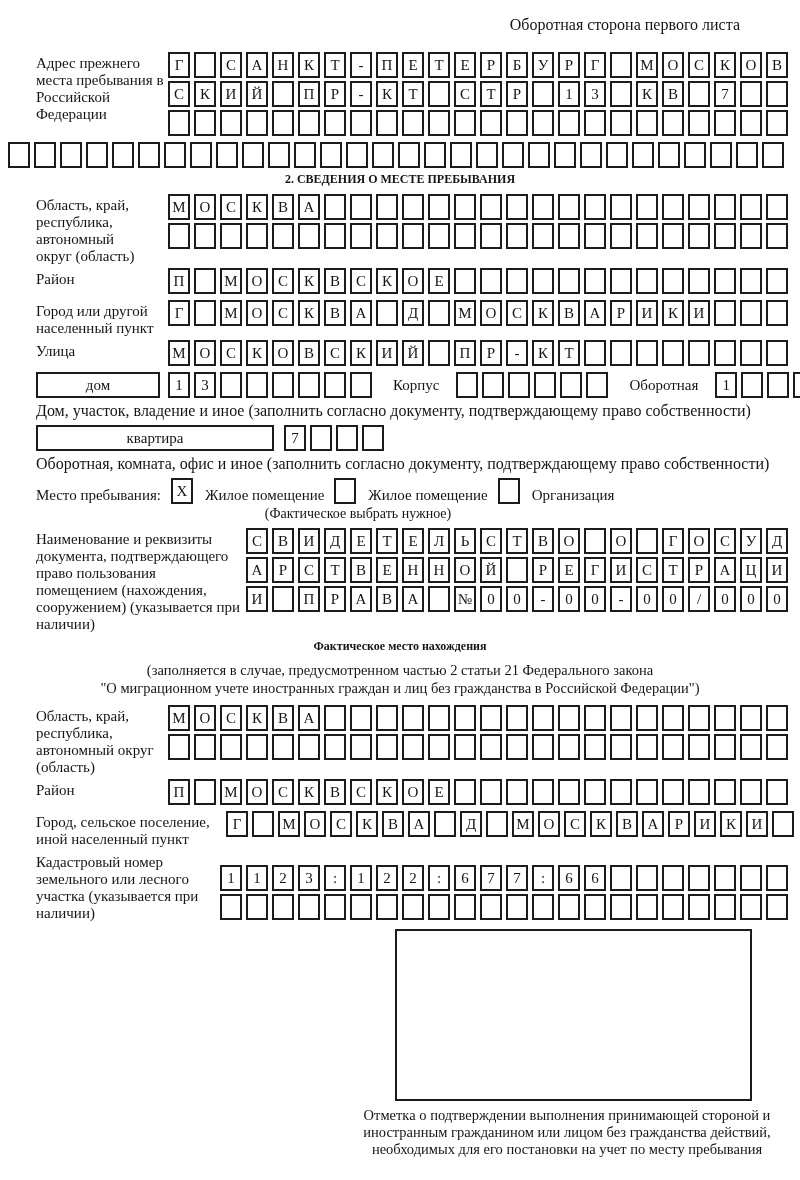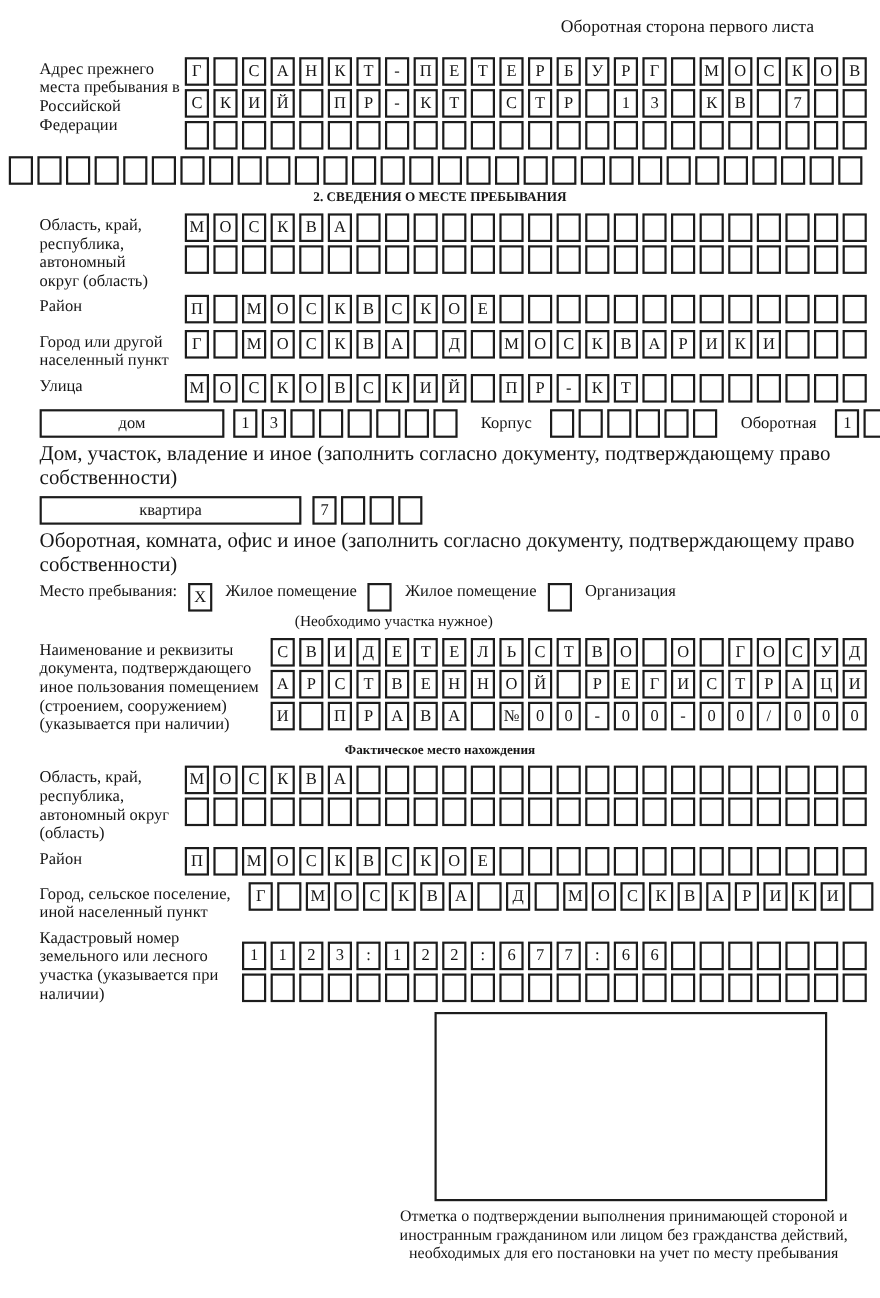--- a/index.html
+++ b/index.html
@@ -12,29 +12,29 @@
         margin-right:4px;display:inline-flex;align-items:center;justify-content:center;
         font-size:15px;line-height:1;background:#fff;}
   .cellrow{display:flex;margin-bottom:3px;}
   .cells-right{margin-left:auto;}
   .frow{display:flex;align-items:flex-start;margin-bottom:3px;}
   .lbl{flex:none;box-sizing:border-box;padding-left:28px;padding-top:3px;line-height:17px;}
   .w160{width:160px;} .w140{width:140px;} .w150{width:150px;} .w160b{width:160px;}
   .w218{width:218px;} .w233{width:233px;} .w196{width:196px;}
   .sec-title{text-align:center;font-weight:bold;font-size:12px;margin:4px 0 7px;}
   .note-center{text-align:center;font-size:14px;margin:1px 0 4px;}
-  .note-left{margin:0 0 5px 28px;font-size:19px;}
+  .note-left{margin:0 0 5px 28px;font-size:16px;}
   .named-box{box-sizing:border-box;border:2px solid #1c1c1c;height:26px;flex:none;
              display:flex;align-items:center;justify-content:center;}
   .inline-cells{display:flex;flex:none;}
   .dom-row,.kv-row{display:flex;align-items:center;margin:2px 0 4px 28px;}
-  .dom-box{width:168px;margin-right:8px;}
+  .dom-box{width:124px;margin-right:8px;}
   .kv-box{width:238px;margin-right:10px;}
   .small-lbl{flex:none;margin:0 17px;}
-  .mesto-row{display:flex;align-items:flex-start;margin:4px 0 2px 28px;}
+  .mesto-row{display:flex;align-items:flex-end;margin:4px 0 2px 28px;}
   .mesto-row .cell{margin:0 12px 0 10px;}
   .mesto-note{width:700px;text-align:center;font-size:14px;margin:0 0 6px;}
   .fact-sub{text-align:center;font-size:14.5px;line-height:18px;}
   .fact-sub-wrap{margin:2px 0 8px;}
   .stamp-box{box-sizing:border-box;width:357px;height:172px;border:2px solid #1c1c1c;
              margin:6px 40px 6px auto;}
   .stamp-caption{width:430px;margin:0 10px 0 auto;text-align:center;
                  font-size:14.5px;line-height:17px;}
   .mb6{margin-bottom:6px;}
 </style>
@@ -355,24 +355,24 @@
 
   <div class="mesto-row">
     <span>Место пребывания:</span>
     <span class="cell">X</span>
     <span>Жилое помещение</span>
     <span class="cell"></span>
     <span>Жилое помещение</span>
     <span class="cell"></span>
     <span>Организация</span>
   </div>
-  <div class="mesto-note">(Необходимо участка нужное)</div>
+  <div class="mesto-note">(Фактическое выбрать нужное)</div>
 
   <div class="frow mb6">
-    <div class="lbl w233">Наименование и реквизиты документа, подтверждающего иное пользования помещением (строением, сооружением) (указывается при наличии)</div>
+    <div class="lbl w233">Наименование и реквизиты документа, подтверждающего право пользования помещением (нахождения, сооружением) (указывается при наличии)</div>
     <div class="cells-right">
       <div class="cellrow">
           <span class="cell">С</span>
           <span class="cell">В</span>
           <span class="cell">И</span>
           <span class="cell">Д</span>
           <span class="cell">Е</span>
           <span class="cell">Т</span>
           <span class="cell">Е</span>
           <span class="cell">Л</span>
@@ -433,20 +433,24 @@
           <span class="cell">0</span>
           <span class="cell">/</span>
           <span class="cell">0</span>
           <span class="cell">0</span>
           <span class="cell">0</span>
         </div>
     </div>
   </div>
 
   <div class="sec-title">Фактическое место нахождения</div>
+  <div class="fact-sub-wrap">
+    <div class="fact-sub">(заполняется в случае, предусмотренном частью 2 статьи 21 Федерального закона</div>
+    <div class="fact-sub">"О миграционном учете иностранных граждан и лиц без гражданства в Российской Федерации")</div>
+  </div>
 
   <div class="frow">
     <div class="lbl w150">Область, край, республика, автономный округ (область)</div>
     <div class="cells-right">
       <div class="cellrow">
           <span class="cell">М</span>
           <span class="cell">О</span>
           <span class="cell">С</span>
           <span class="cell">К</span>
           <span class="cell">В</span>

